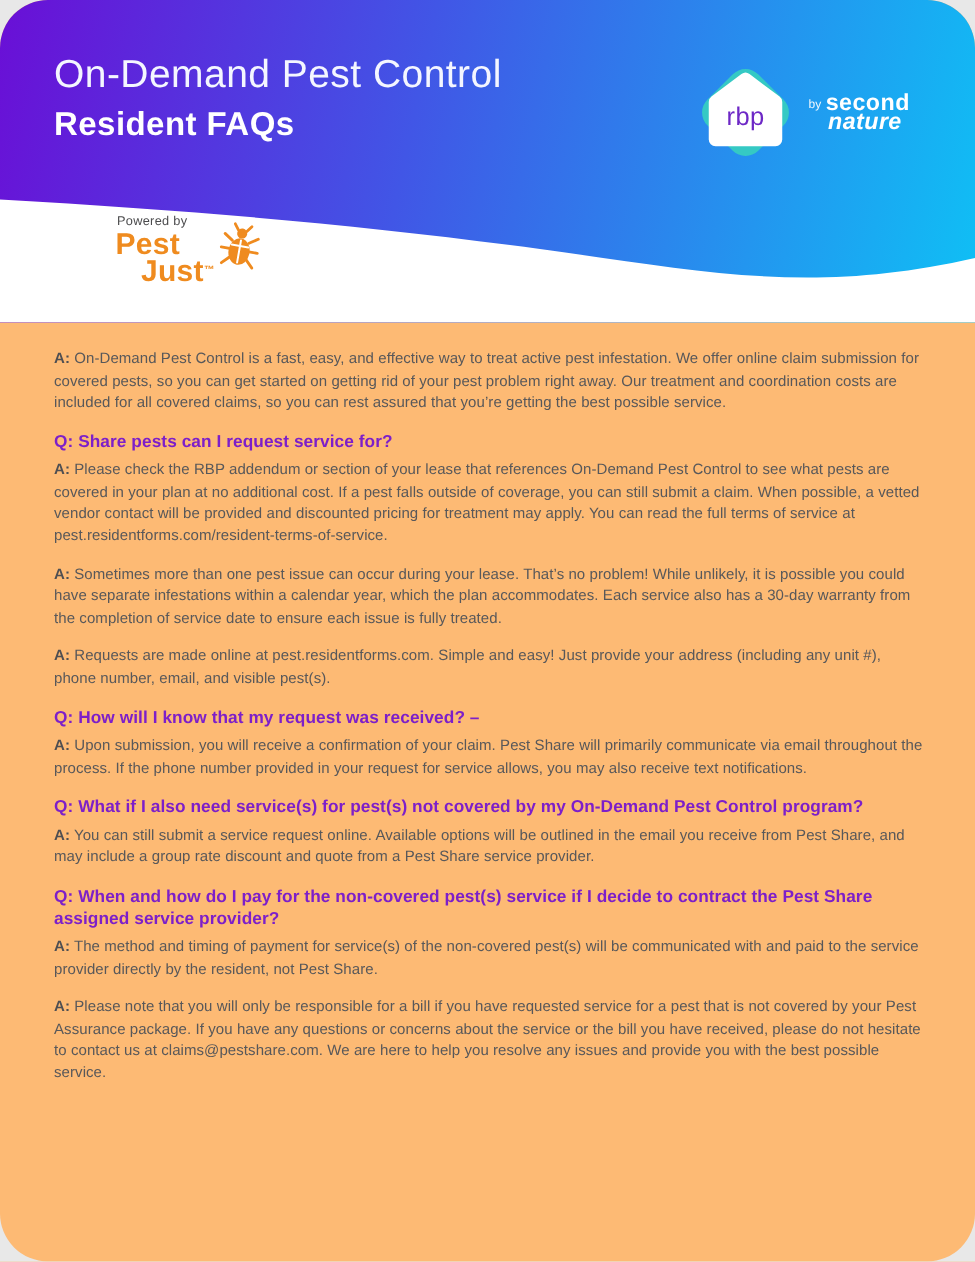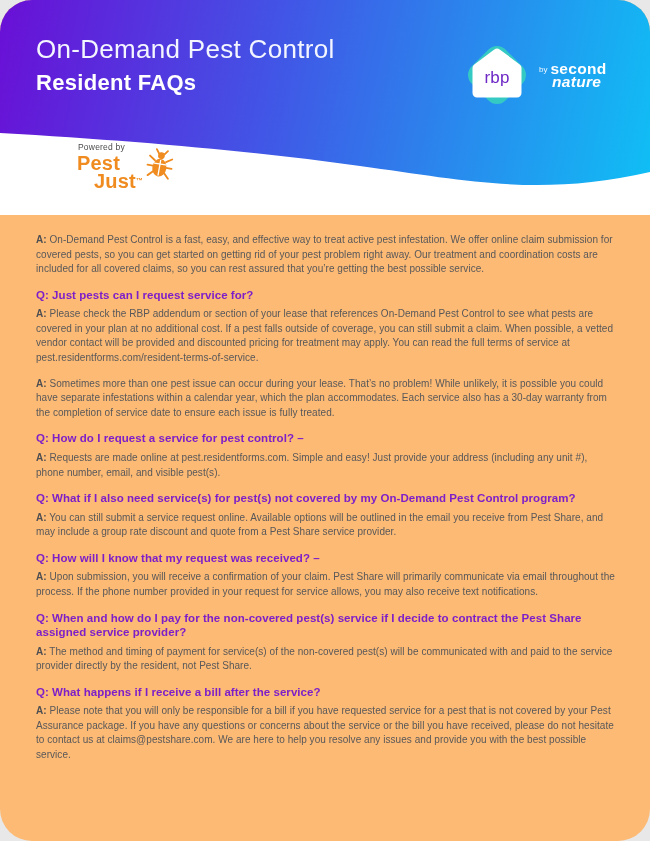--- a/index.html
+++ b/index.html
@@ -117,47 +117,45 @@
       <div class="pest-word share-row"><span>Just</span><span class="tm">™</span></div>
     </div>
   </div>
 
   <div class="content" id="faq-list">
     <div class="qa">
       <div class="answer"><span class="a-prefix">A:</span> <span class="a-text">On-Demand Pest Control is a fast, easy, and effective way to treat active pest infestation. We offer online claim submission for covered pests, so you can get started on getting rid of your pest problem right away. Our treatment and coordination costs are included for all covered claims, so you can rest assured that you’re getting the best possible service.</span></div>
     </div>
 
     <div class="qa">
-      <div class="question q">Q: Just pests can I request service for?</div>
+      <div class="question q">Q: Share pests can I request service for?</div>
       <div class="answer"><span class="a-prefix">A:</span> <span class="a-text">Please check the RBP addendum or section of your lease that references On-Demand Pest Control to see what pests are covered in your plan at no additional cost. If a pest falls outside of coverage, you can still submit a claim. When possible, a vetted vendor contact will be provided and discounted pricing for treatment may apply. You can read the full terms of service at pest.residentforms.com/resident-terms-of-service.</span></div>
     </div>
 
     <div class="qa">
       <div class="answer"><span class="a-prefix">A:</span> <span class="a-text">Sometimes more than one pest issue can occur during your lease. That’s no problem! While unlikely, it is possible you could have separate infestations within a calendar year, which the plan accommodates. Each service also has a 30-day warranty from the completion of service date to ensure each issue is fully treated.</span></div>
     </div>
 
     <div class="qa">
-      <div class="question q">Q: How do I request a service for pest control? –</div>
       <div class="answer"><span class="a-prefix">A:</span> <span class="a-text">Requests are made online at pest.residentforms.com. Simple and easy! Just provide your address (including any unit #), phone number, email, and visible pest(s).</span></div>
+    </div>
+
+    <div class="qa">
+      <div class="question q">Q: How will I know that my request was received? –</div>
+      <div class="answer"><span class="a-prefix">A:</span> <span class="a-text">Upon submission, you will receive a confirmation of your claim. Pest Share will primarily communicate via email throughout the process. If the phone number provided in your request for service allows, you may also receive text notifications.</span></div>
     </div>
 
     <div class="qa">
       <div class="question q">Q: What if I also need service(s) for pest(s) not covered by my On-Demand Pest Control program?</div>
       <div class="answer"><span class="a-prefix">A:</span> <span class="a-text">You can still submit a service request online. Available options will be outlined in the email you receive from Pest Share, and may include a group rate discount and quote from a Pest Share service provider.</span></div>
     </div>
 
     <div class="qa">
-      <div class="question q">Q: How will I know that my request was received? –</div>
-      <div class="answer"><span class="a-prefix">A:</span> <span class="a-text">Upon submission, you will receive a confirmation of your claim. Pest Share will primarily communicate via email throughout the process. If the phone number provided in your request for service allows, you may also receive text notifications.</span></div>
-    </div>
-
-    <div class="qa">
       <div class="question q">Q: When and how do I pay for the non-covered pest(s) service if I decide to contract the Pest Share assigned service provider?</div>
       <div class="answer"><span class="a-prefix">A:</span> <span class="a-text">The method and timing of payment for service(s) of the non-covered pest(s) will be communicated with and paid to the service provider directly by the resident, not Pest Share.</span></div>
     </div>
 
     <div class="qa">
-      <div class="question q">Q: What happens if I receive a bill after the service?</div>
       <div class="answer"><span class="a-prefix">A:</span> <span class="a-text">Please note that you will only be responsible for a bill if you have requested service for a pest that is not covered by your Pest Assurance package. If you have any questions or concerns about the service or the bill you have received, please do not hesitate to contact us at claims@pestshare.com. We are here to help you resolve any issues and provide you with the best possible service.</span></div>
     </div>
   </div>
 
 </div>
 
 </body></html>

